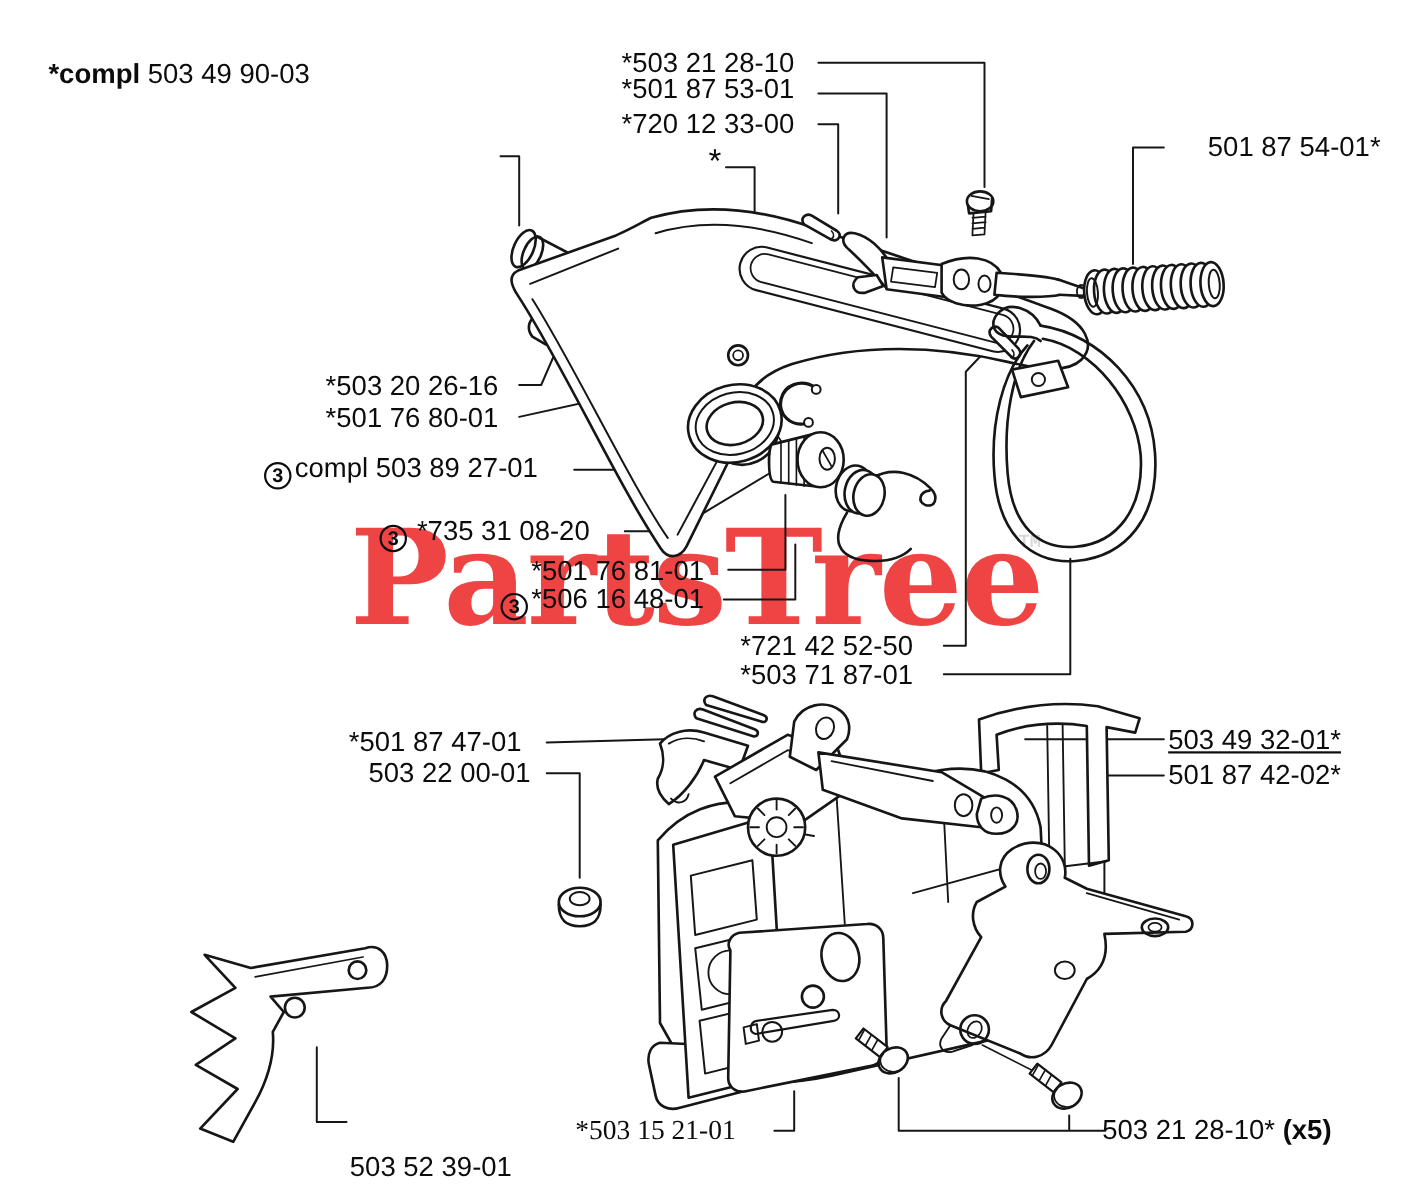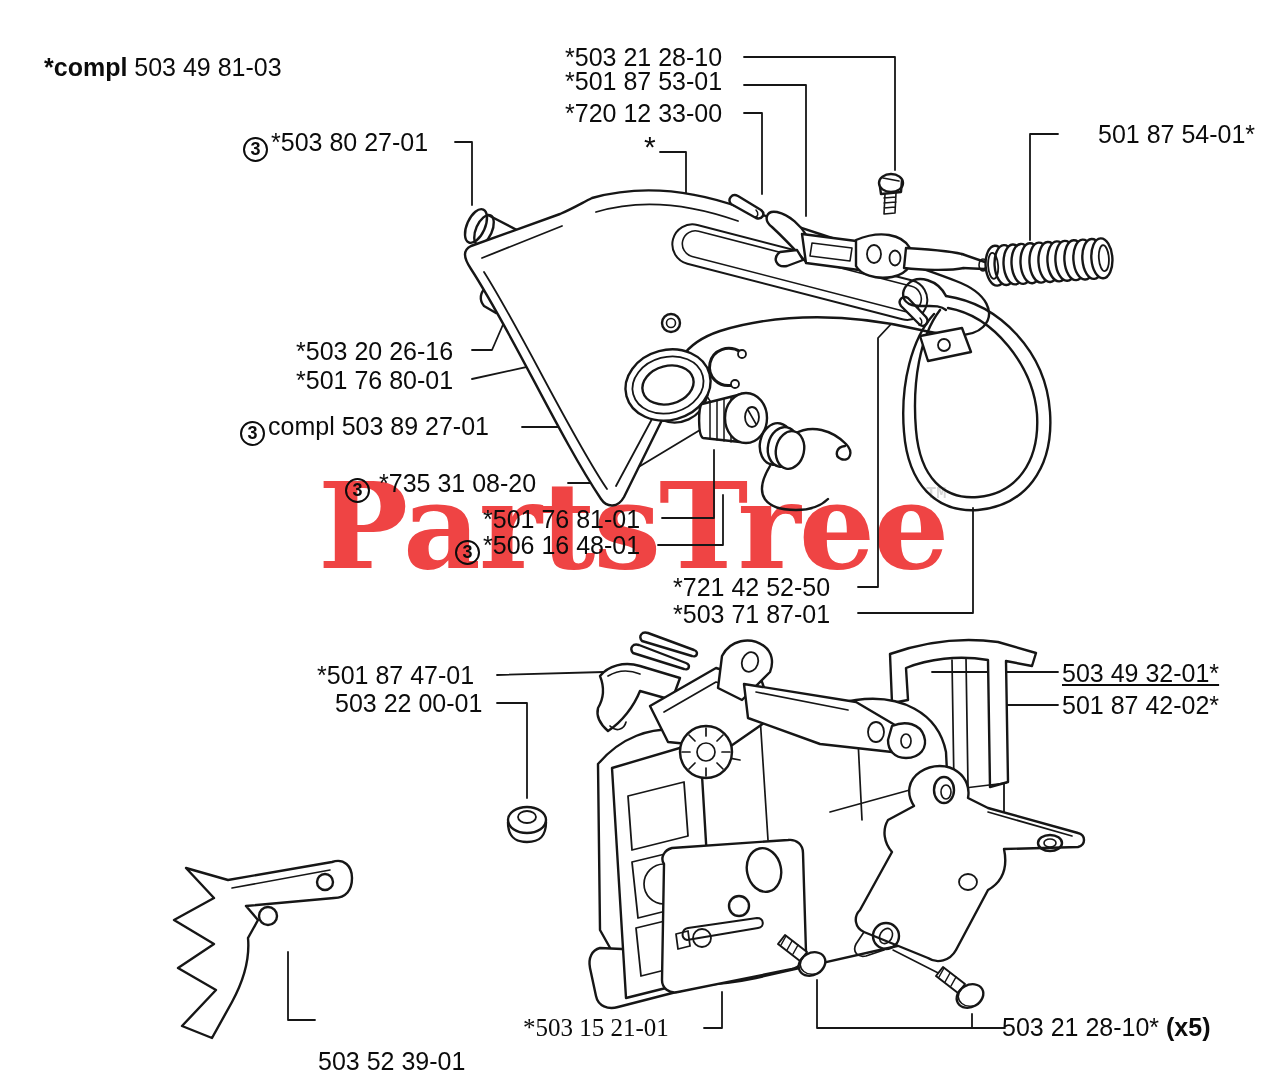--- a/index.html
+++ b/index.html
@@ -245,26 +245,23 @@
 
     <g>
       <path d="M 186,868 L 214,898 L 174,920 L 214,944 L 178,968 L 216,990 L 182,1026 L 212,1038 L 232,1002 C 244,980 250,960 248,938 L 258,920 L 246,906 L 334,898 C 346,898 352,890 352,878 C 352,866 344,858 332,862 L 228,880 Z" fill="#ffffff"></path>
       <path d="M 232,888 L 330,870" stroke-width="1.6"></path>
       <circle cx="325" cy="882" r="8"></circle>
       <circle cx="268" cy="916" r="9"></circle>
     </g>
   </svg>
 
   <div class="lbl" style="left:44px;top:54px;">
-    <span class="b">*compl</span><span> 503 49 81-03</span>
-  </div>
-
-  <div class="lbl" style="left:243px;top:129px;">
-    <span class="badge">3</span><span>*503 80 27-01</span>
-  </div>
+    <span class="b">*compl</span><span> 503 49 90-03</span>
+  </div>
+
 
   <div class="lbl" style="left:565px;top:44px;">
     <span>*503 21 28-10</span>
   </div>
 
   <div class="lbl" style="left:565px;top:68px;text-align:center;">
     <span>*501 87 53-01</span>
   </div>
 
   <div class="lbl" style="left:565px;top:100px;">

